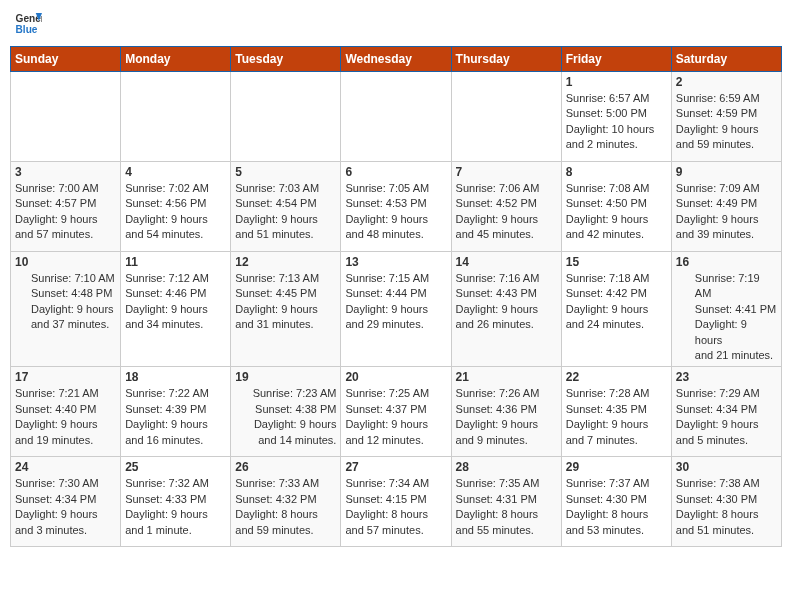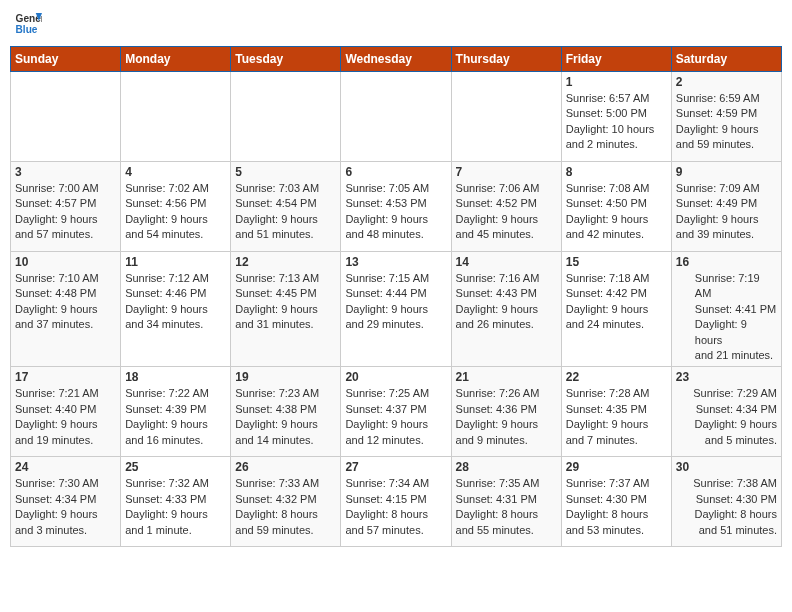--- a/index.html
+++ b/index.html
@@ -185,21 +185,21 @@
           <div class="day-num">9</div>
           <div class="day-info" style="white-space: pre-line;">Sunrise: 7:09 AM
 Sunset: 4:49 PM
 Daylight: 9 hours
 and 39 minutes.</div>
         </td>
       </tr>
       <tr>
         <td>
           <div class="day-num">10</div>
-          <div class="day-info" style="white-space: pre-line;">Sunrise: 7:10 AM
+          <div class="day-info" style="white-space: pre-line; margin-left: 16px;">Sunrise: 7:10 AM
 Sunset: 4:48 PM
 Daylight: 9 hours
 and 37 minutes.</div>
         </td>
         <td>
           <div class="day-num">11</div>
           <div class="day-info" style="white-space: pre-line;">Sunrise: 7:12 AM
 Sunset: 4:46 PM
 Daylight: 9 hours
 and 34 minutes.</div>
@@ -250,21 +250,21 @@
         </td>
         <td>
           <div class="day-num">18</div>
           <div class="day-info" style="white-space: pre-line;">Sunrise: 7:22 AM
 Sunset: 4:39 PM
 Daylight: 9 hours
 and 16 minutes.</div>
         </td>
         <td>
           <div class="day-num">19</div>
-          <div class="day-info" style="white-space: pre-line;">Sunrise: 7:23 AM
+          <div class="day-info" style="white-space: pre-line; text-align: right;">Sunrise: 7:23 AM
 Sunset: 4:38 PM
 Daylight: 9 hours
 and 14 minutes.</div>
         </td>
         <td>
           <div class="day-num">20</div>
           <div class="day-info" style="white-space: pre-line;">Sunrise: 7:25 AM
 Sunset: 4:37 PM
 Daylight: 9 hours
 and 12 minutes.</div>
@@ -278,21 +278,21 @@
         </td>
         <td>
           <div class="day-num">22</div>
           <div class="day-info" style="white-space: pre-line;">Sunrise: 7:28 AM
 Sunset: 4:35 PM
 Daylight: 9 hours
 and 7 minutes.</div>
         </td>
         <td>
           <div class="day-num">23</div>
-          <div class="day-info" style="white-space: pre-line; text-align: right;">Sunrise: 7:29 AM
+          <div class="day-info" style="white-space: pre-line;">Sunrise: 7:29 AM
 Sunset: 4:34 PM
 Daylight: 9 hours
 and 5 minutes.</div>
         </td>
       </tr>
       <tr>
         <td>
           <div class="day-num">24</div>
           <div class="day-info" style="white-space: pre-line;">Sunrise: 7:30 AM
 Sunset: 4:34 PM
@@ -329,20 +329,20 @@
         </td>
         <td>
           <div class="day-num">29</div>
           <div class="day-info" style="white-space: pre-line;">Sunrise: 7:37 AM
 Sunset: 4:30 PM
 Daylight: 8 hours
 and 53 minutes.</div>
         </td>
         <td>
           <div class="day-num">30</div>
-          <div class="day-info" style="white-space: pre-line; text-align: right;">Sunrise: 7:38 AM
+          <div class="day-info" style="white-space: pre-line;">Sunrise: 7:38 AM
 Sunset: 4:30 PM
 Daylight: 8 hours
 and 51 minutes.</div>
         </td>
       </tr>
     </tbody>
 </table>
 
 </body></html>

